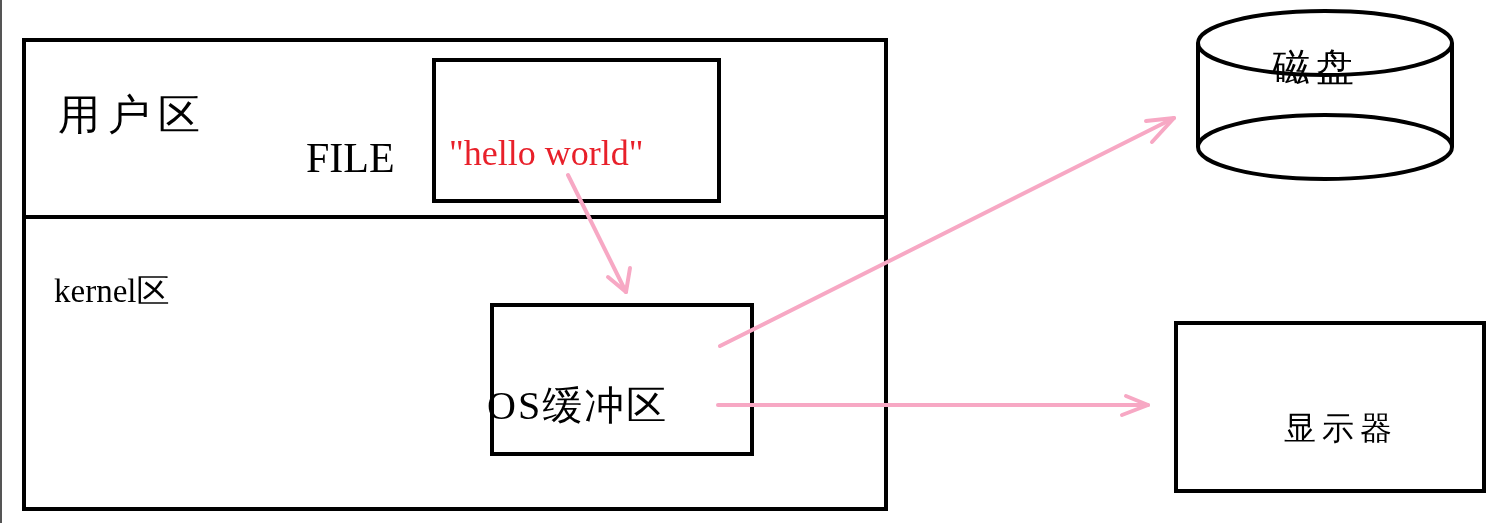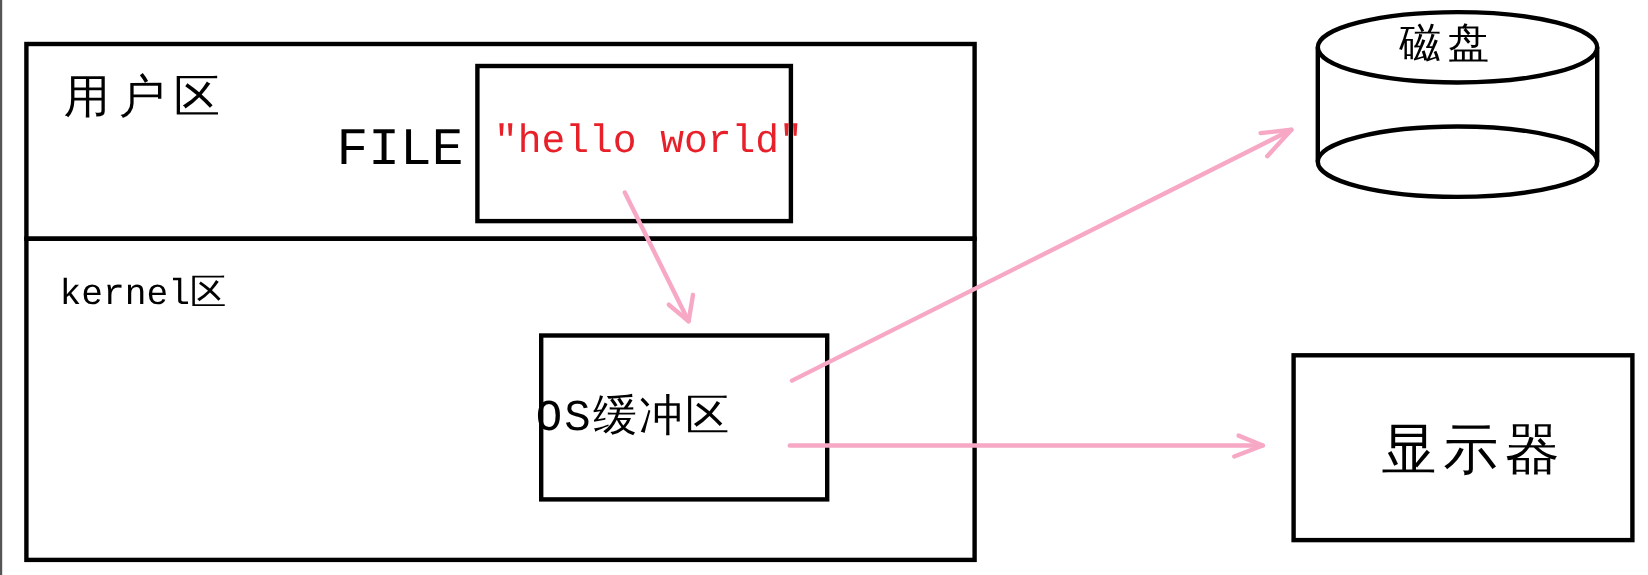--- a/index.html
+++ b/index.html
@@ -1,43 +1,43 @@
 <!DOCTYPE html>
 <html><head>
   <meta charset="utf-8">
   <style>
     html, body { margin: 0; padding: 0; background: #ffffff; }
     body { width: 1498px; height: 523px; position: relative; overflow: hidden; }
     .frame { position: absolute; left: 0; top: 0; width: 1498px; height: 523px; border-left: 2px solid #555; box-sizing: border-box; }
     .box { position: absolute; border: 4px solid #000; box-sizing: border-box; background: transparent; }
-    .label { position: absolute; font-family: Liberation Mono, monospace; color: #000; white-space: nowrap; line-height: 1; }
+    .label { position: absolute; font-family: Liberation Serif, serif; color: #000; white-space: nowrap; line-height: 1; margin-top: 24px; }
     svg.overlay { position: absolute; left: 0; top: 0; }
   </style>
 </head>
 <body>
 
 <div class="frame"></div>
 
 <div class="box" style="left:22px; top:38px; width:866px; height:181px;"></div>
 <div class="box" style="left:22px; top:215px; width:866px; height:296px;"></div>
 
 <span class="label" style="left:58px; top:70px; font-size:42px; letter-spacing:8px;">用户区</span>
 
-<span class="label" style="left:306px; top:113px; font-size:48px;">FILE</span>
+<span class="label" style="left:306px; top:113px; font-size:42px;">FILE</span>
 
 <div class="box" style="left:432px; top:58px; width:289px; height:145px;"></div>
 <span class="label" style="left:449px; top:111px; font-size:36px; color:#e8202a;">"hello world"</span>
 
 <span class="label" style="left:54px; top:251px; font-size:33px;">kernel区</span>
 
 <div class="box" style="left:490px; top:303px; width:264px; height:153px;"></div>
 <span class="label" style="left:487px; top:362px; font-size:40px; letter-spacing:2px;">OS缓冲区</span>
 
 <div class="box" style="left:1174px; top:321px; width:312px; height:172px;"></div>
-<span class="label" style="left:1256px; top:388px; font-size:50px; letter-spacing:6px;">显示器</span>
+<span class="label" style="left:1284px; top:388px; font-size:32px; letter-spacing:6px;">显示器</span>
 
 <svg class="overlay" width="1498" height="523" viewBox="0 0 1498 523">
   <g fill="none" stroke="#000" stroke-width="4">
     <ellipse cx="1325" cy="43" rx="127" ry="32" fill="#fff"></ellipse>
     <ellipse cx="1325" cy="147" rx="127" ry="32"></ellipse>
     <line x1="1198" y1="43" x2="1198" y2="147"></line>
     <line x1="1452" y1="43" x2="1452" y2="147"></line>
   </g>
 
   <g stroke="#f7a8c4" stroke-width="4" fill="none" stroke-linecap="round" stroke-linejoin="round">

